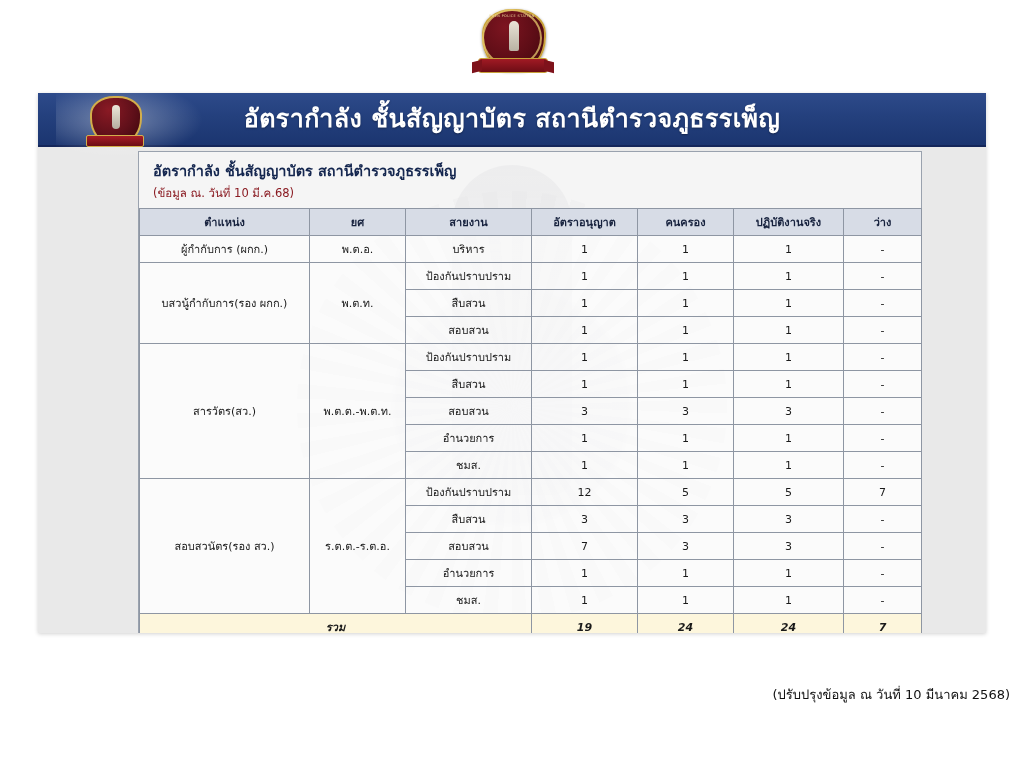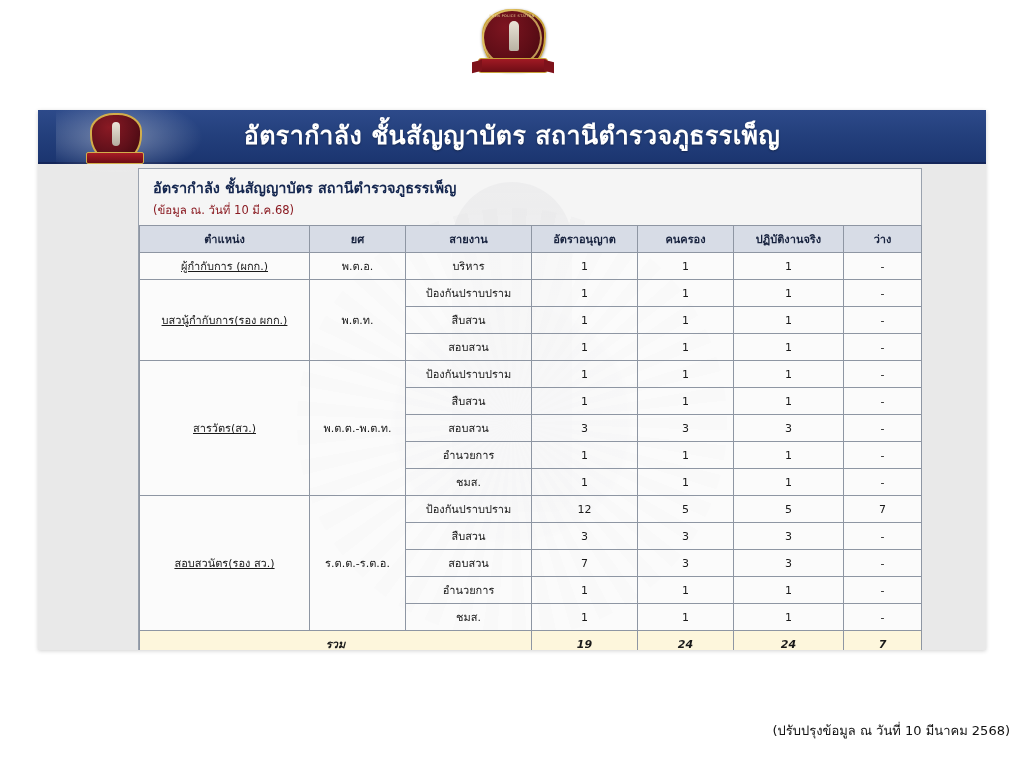--- a/index.html
+++ b/index.html
@@ -96,21 +96,21 @@
     text-align: center;
     font-size: 3.4px;
     letter-spacing: .4px;
     color: #f0d89a;
   }
 
   
   .slide {
     position: absolute;
     left: 38px;
-    top: 110px;
+    top: 93px;
     width: 948px;
     height: 540px;
     background: #e9e9e9;
     box-shadow: 0 1px 4px rgba(0,0,0,.18);
     overflow: hidden;
   }
   
   .slide .watermark {
     position: absolute;
     left: 50%;
@@ -250,39 +250,38 @@
   }
   table.grid thead th {
     background: #d7dce6;
     font-weight: bold;
     font-size: 11px;
     color: #16213d;
     height: 18px;
   }
   table.grid td.pos {
     background: rgba(255,255,255,.80);
-    text-decoration: underline;
   }
   table.grid tr.total td {
     background: #fdf6dc;
     font-weight: bold;
     font-style: italic;
   }
   .col1 { width: 170px; }
   .col2 { width: 96px; }
   .col3 { width: 126px; }
   .col4 { width: 106px; }
   .col5 { width: 96px; }
   .col6 { width: 110px; }
   .col7 { width: 78px; }
 
   .footnote {
     position: absolute;
     right: 14px;
-    top: 720px;
+    top: 684px;
     font-size: 13px;
     color: #111;
   }
 </style>
 </head>
 <body>
 
 <div class="page">
 
   <div class="top-emblem">

